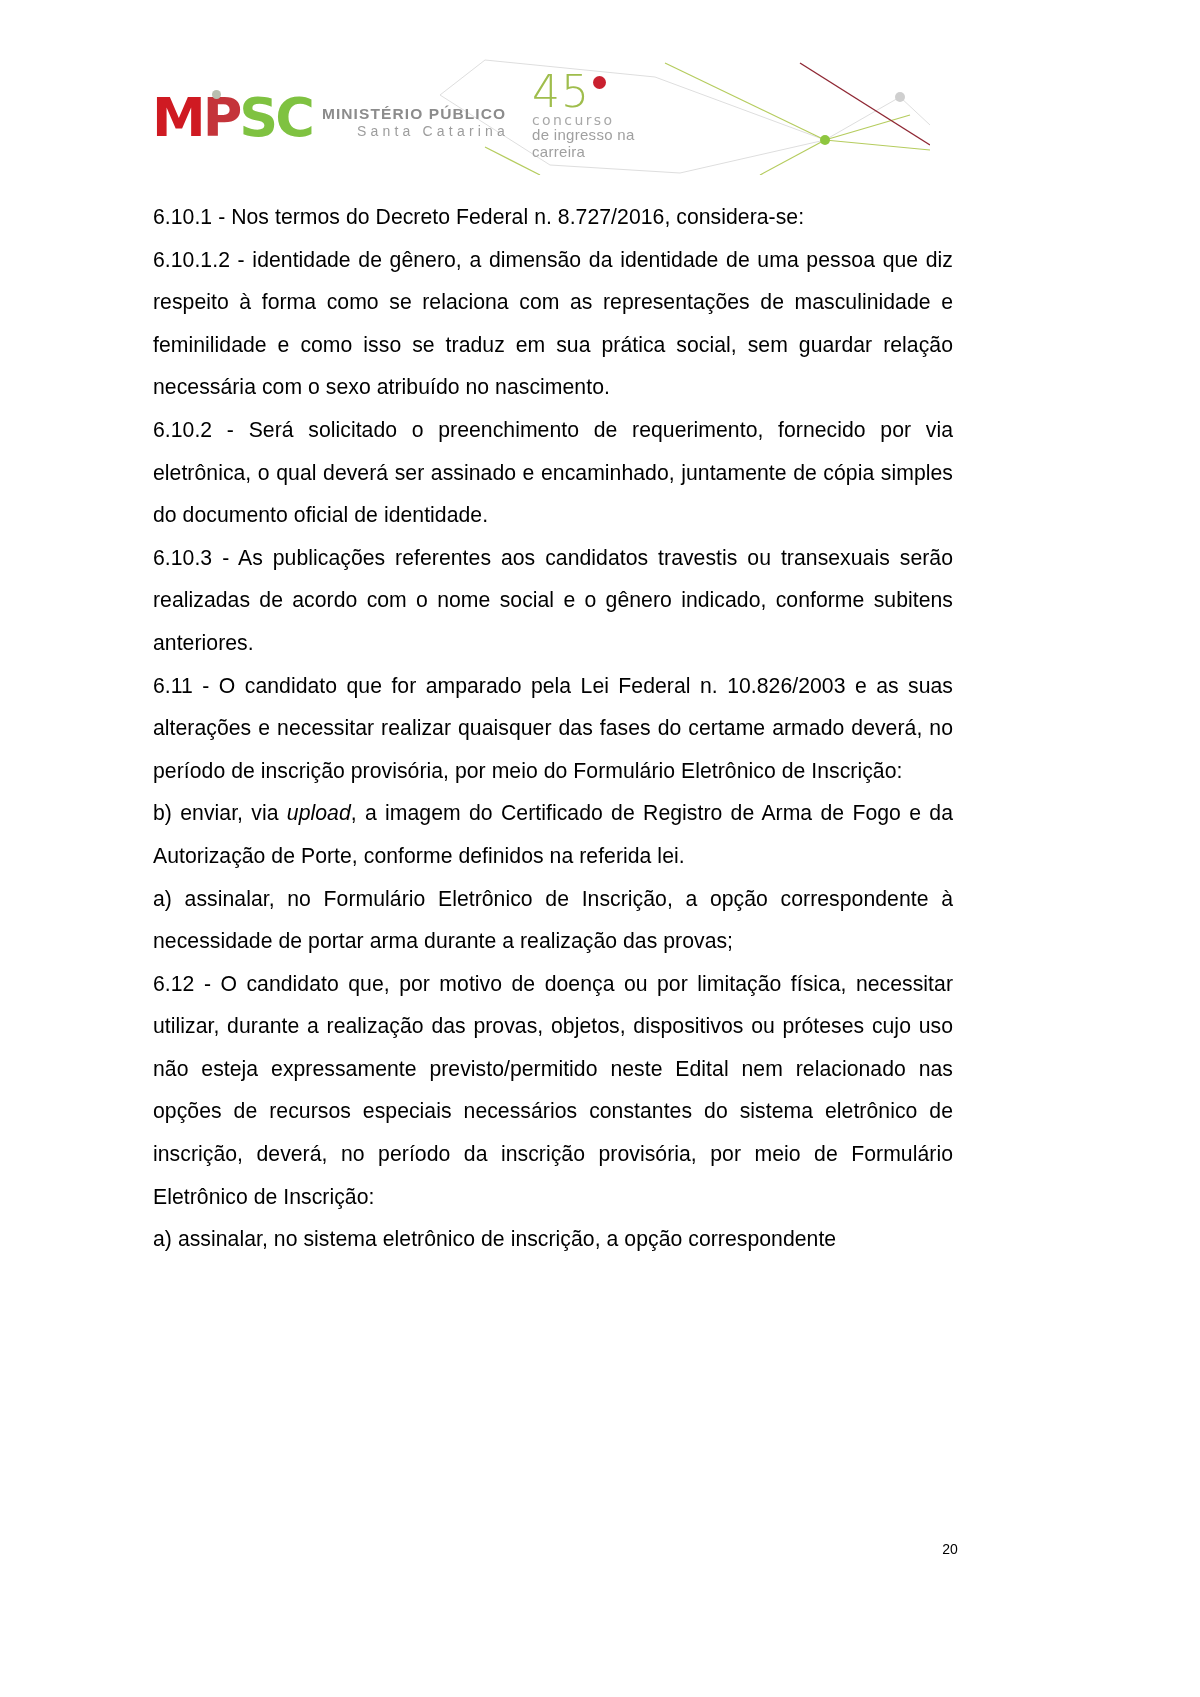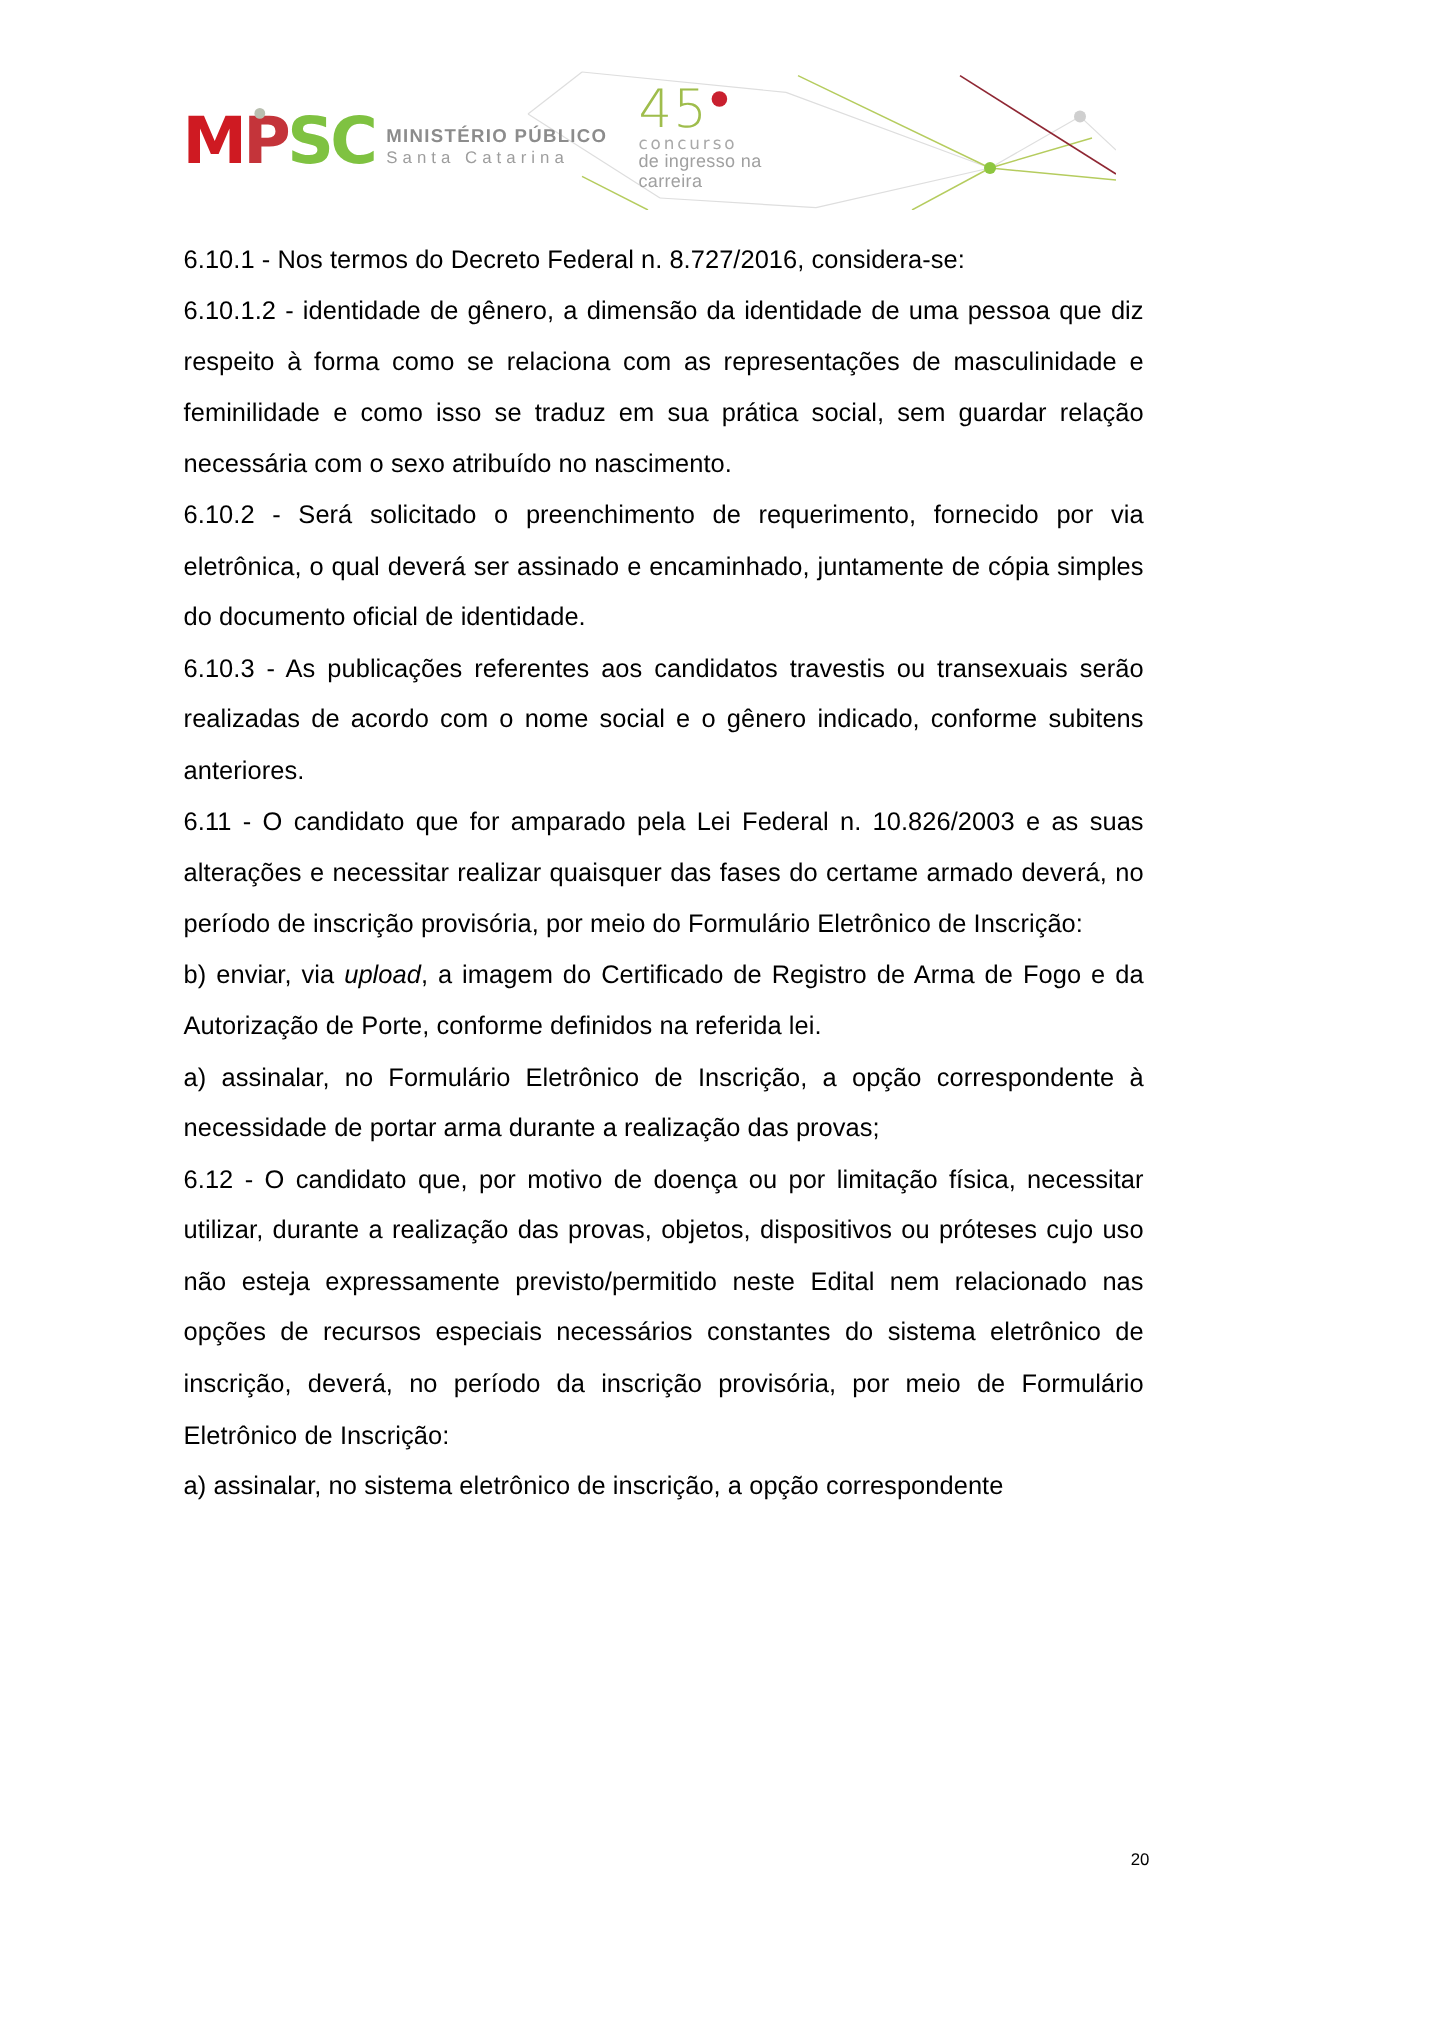--- a/index.html
+++ b/index.html
@@ -72,20 +72,21 @@
     color: #8c8c8c;
     line-height: 1.15;
     white-space: nowrap;
   }
   .logo-words .lw2 {
     font-size: 14px;
     letter-spacing: 4.2px;
     color: #9d9d9d;
     line-height: 1.15;
     white-space: nowrap;
+    margin-left: 35px;
   }
 
   
   .emblem {
     position: absolute;
     left: 518px;
     top: 72px;
     width: 140px;
     text-align: left;
     margin-left: 14px;

